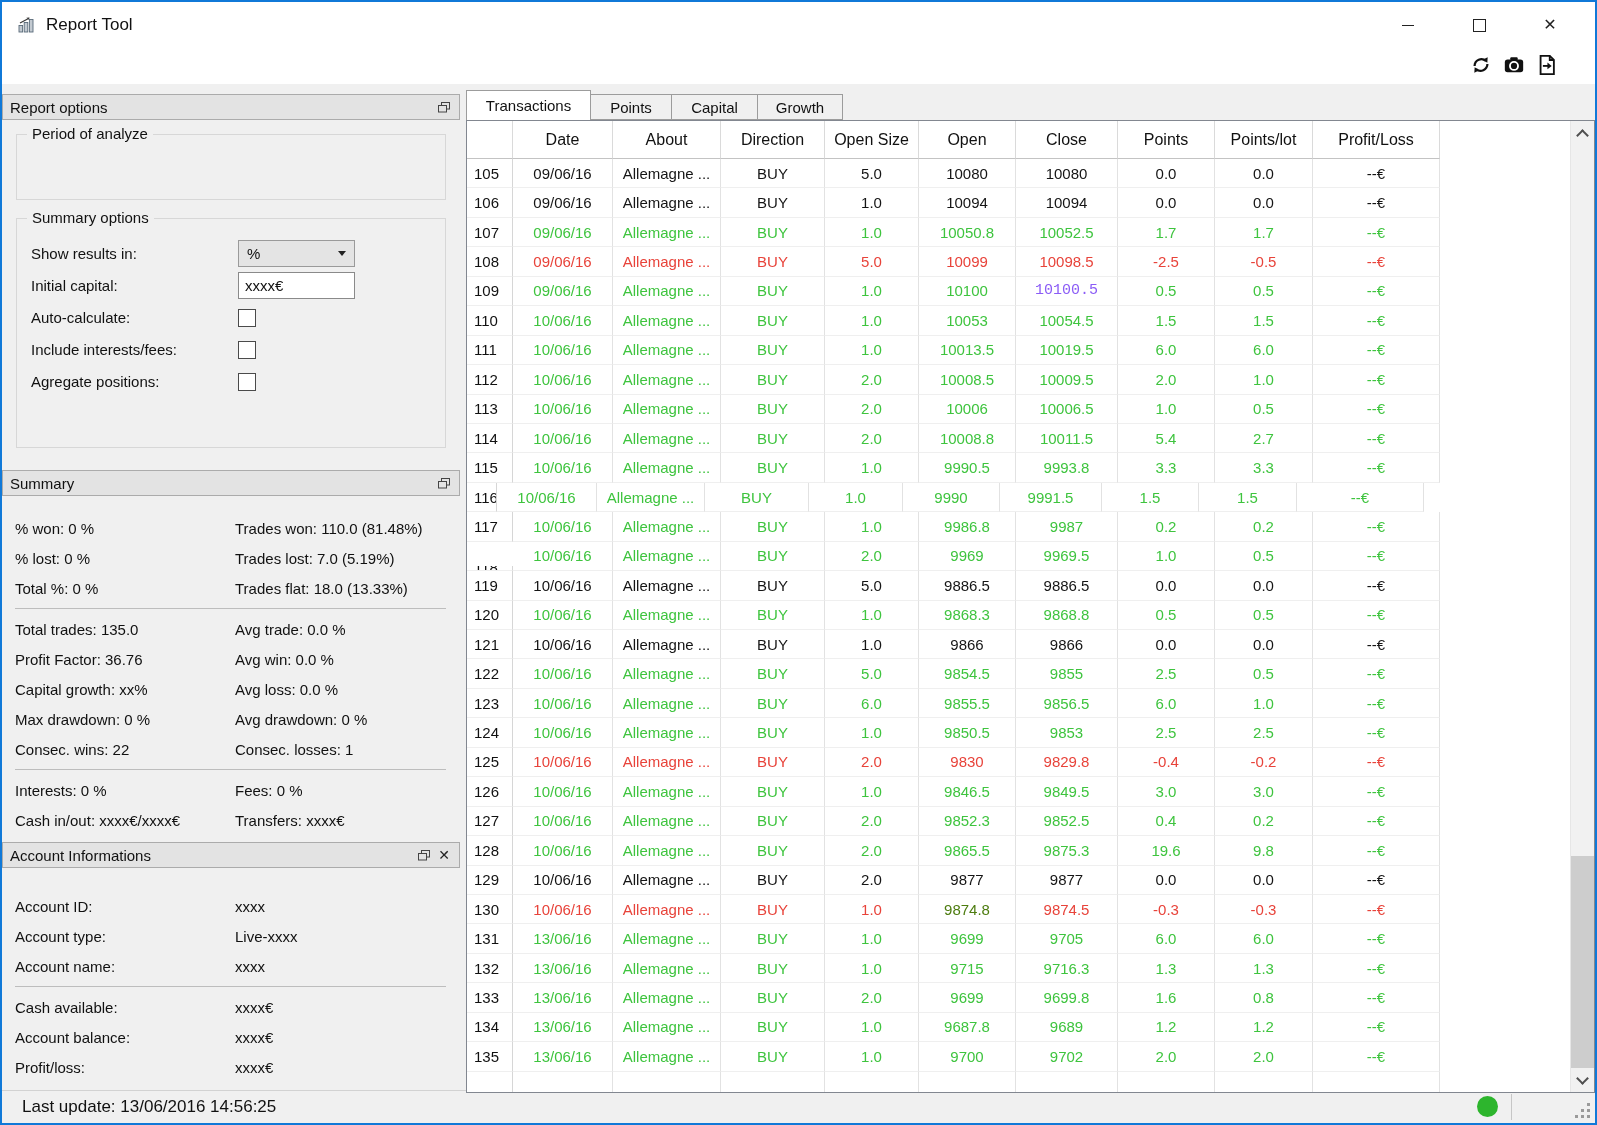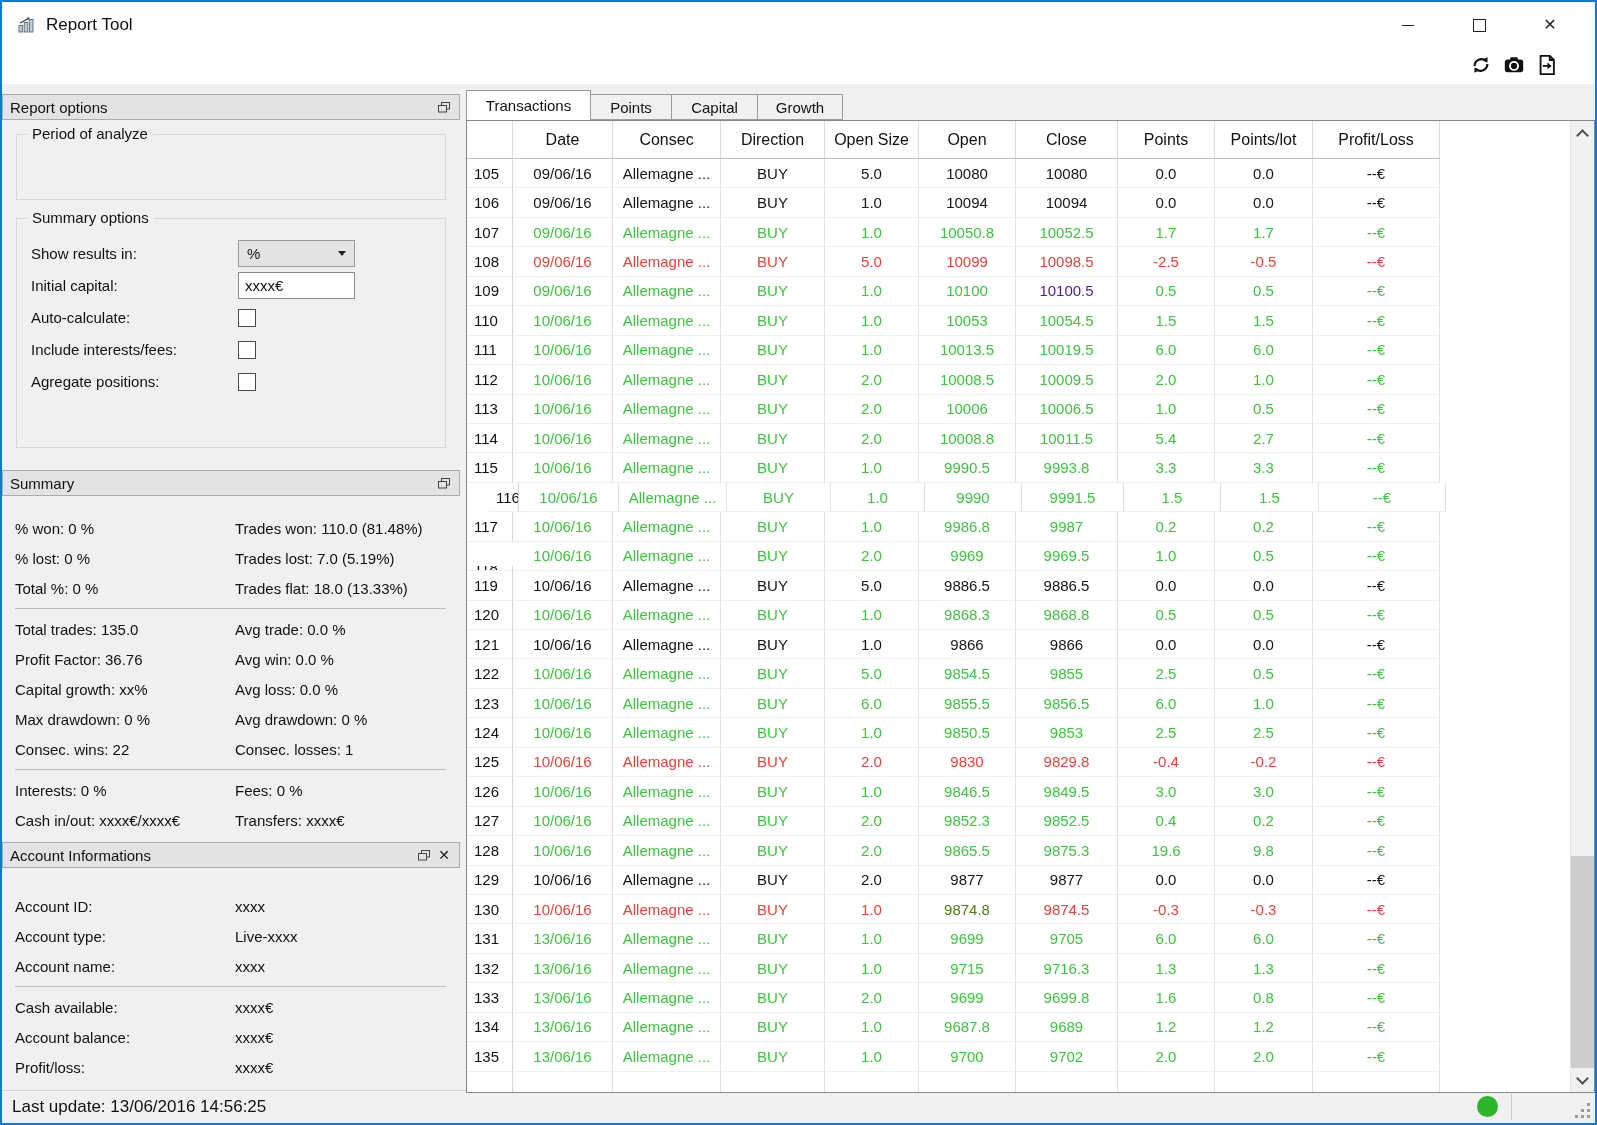--- a/index.html
+++ b/index.html
@@ -79,21 +79,21 @@
   .sb-btn{position:absolute;left:0;width:23px;height:24px;display:flex;align-items:center;justify-content:center;}
   .sb-up{top:0;}
   .sb-down{bottom:0;}
   .chev{width:9px;height:9px;border-right:2px solid #4f4f4f;border-bottom:2px solid #4f4f4f;}
   .chev.up{transform:rotate(-135deg);margin-top:5px;}
   .chev.down{transform:rotate(45deg);margin-bottom:4px;}
   .sb-thumb{position:absolute;left:0;width:23px;top:735px;height:212px;background:#cdcdcd;}
 
   
   .statusbar{position:absolute;left:0;bottom:0;width:100%;height:33px;background:#f0f0f0;border-top:1px solid #d2d2d2;
-    display:flex;align-items:center;padding-left:10px;font-size:17px;}
+    display:flex;align-items:center;padding-left:20px;font-size:17px;}
   .status-dot{position:absolute;right:97px;top:5px;width:21px;height:21px;border-radius:50%;}
   .status-sep{position:absolute;right:83px;top:3px;width:1px;height:26px;background:#c6c6c6;}
   .grip{position:absolute;right:5px;bottom:5px;width:3px;height:3px;background:#9a9a9a;
     box-shadow:-6px 0 #9a9a9a,-12px 0 #9a9a9a,0 -6px #9a9a9a,-6px -6px #9a9a9a,0 -12px #9a9a9a;}
 </style>
 </head>
 <body>
 
 <div class="window">
 
@@ -298,21 +298,21 @@
     <div class="tab" style="width:82px;">Points</div>
     <div class="tab" style="width:87px;">Capital</div>
     <div class="tab" style="width:86px;">Growth</div>
   </div>
 
   <div class="table">
     <div class="tcontent">
       <div class="thead" id="thead">
           <div class="th" style="width: 46px;"></div>
           <div class="th" style="width: 100px;">Date</div>
-          <div class="th" style="width: 108px;">Consec</div>
+          <div class="th" style="width: 108px;">About</div>
           <div class="th" style="width: 104px;">Direction</div>
           <div class="th" style="width: 94px;">Open Size</div>
           <div class="th" style="width: 97px;">Open</div>
           <div class="th" style="width: 102px;">Close</div>
           <div class="th" style="width: 97px;">Points</div>
           <div class="th" style="width: 98px;">Points/lot</div>
           <div class="th" style="width: 127px;">Profit/Loss</div>
           <div class="th filler"></div>
         </div>
       <div class="tbody" id="tbody">
@@ -368,21 +368,21 @@
             <div class="td c9" style="width: 127px; color: rgb(232, 67, 58);">--€</div>
             <div class="td filler"></div>
           </div>
           <div class="tr">
             <div class="td c0" style="width: 46px;">109</div>
             <div class="td c1" style="width: 100px; color: rgb(62, 196, 62);">09/06/16</div>
             <div class="td c2" style="width: 108px; color: rgb(62, 196, 62);">Allemagne ...</div>
             <div class="td c3" style="width: 104px; color: rgb(62, 196, 62);">BUY</div>
             <div class="td c4" style="width: 94px; color: rgb(62, 196, 62);">1.0</div>
             <div class="td c5" style="width: 97px; color: rgb(62, 196, 62);">10100</div>
-            <div class="td c6" style="width: 102px; color: #4c1d95;">10100.5</div>
+            <div class="td c6" style="width: 102px; color: #8b5cf6; font-family: Liberation Mono, monospace;">10100.5</div>
             <div class="td c7" style="width: 97px; color: rgb(62, 196, 62);">0.5</div>
             <div class="td c8" style="width: 98px; color: rgb(62, 196, 62);">0.5</div>
             <div class="td c9" style="width: 127px; color: rgb(62, 196, 62);">--€</div>
             <div class="td filler"></div>
           </div>
           <div class="tr">
             <div class="td c0" style="width: 46px;">110</div>
             <div class="td c1" style="width: 100px; color: rgb(62, 196, 62);">10/06/16</div>
             <div class="td c2" style="width: 108px; color: rgb(62, 196, 62);">Allemagne ...</div>
             <div class="td c3" style="width: 104px; color: rgb(62, 196, 62);">BUY</div>
@@ -453,21 +453,21 @@
             <div class="td c3" style="width: 104px; color: rgb(62, 196, 62);">BUY</div>
             <div class="td c4" style="width: 94px; color: rgb(62, 196, 62);">1.0</div>
             <div class="td c5" style="width: 97px; color: rgb(62, 196, 62);">9990.5</div>
             <div class="td c6" style="width: 102px; color: rgb(62, 196, 62);">9993.8</div>
             <div class="td c7" style="width: 97px; color: rgb(62, 196, 62);">3.3</div>
             <div class="td c8" style="width: 98px; color: rgb(62, 196, 62);">3.3</div>
             <div class="td c9" style="width: 127px; color: rgb(62, 196, 62);">--€</div>
             <div class="td filler"></div>
           </div>
           <div class="tr">
-            <div class="td c0" style="width: 30px; margin-left: 22px;">116</div>
+            <div class="td c0" style="width: 30px;">116</div>
             <div class="td c1" style="width: 100px; color: rgb(62, 196, 62);">10/06/16</div>
             <div class="td c2" style="width: 108px; color: rgb(62, 196, 62);">Allemagne ...</div>
             <div class="td c3" style="width: 104px; color: rgb(62, 196, 62);">BUY</div>
             <div class="td c4" style="width: 94px; color: rgb(62, 196, 62);">1.0</div>
             <div class="td c5" style="width: 97px; color: rgb(62, 196, 62);">9990</div>
             <div class="td c6" style="width: 102px; color: rgb(62, 196, 62);">9991.5</div>
             <div class="td c7" style="width: 97px; color: rgb(62, 196, 62);">1.5</div>
             <div class="td c8" style="width: 98px; color: rgb(62, 196, 62);">1.5</div>
             <div class="td c9" style="width: 127px; color: rgb(62, 196, 62);">--€</div>
             <div class="td filler"></div>

